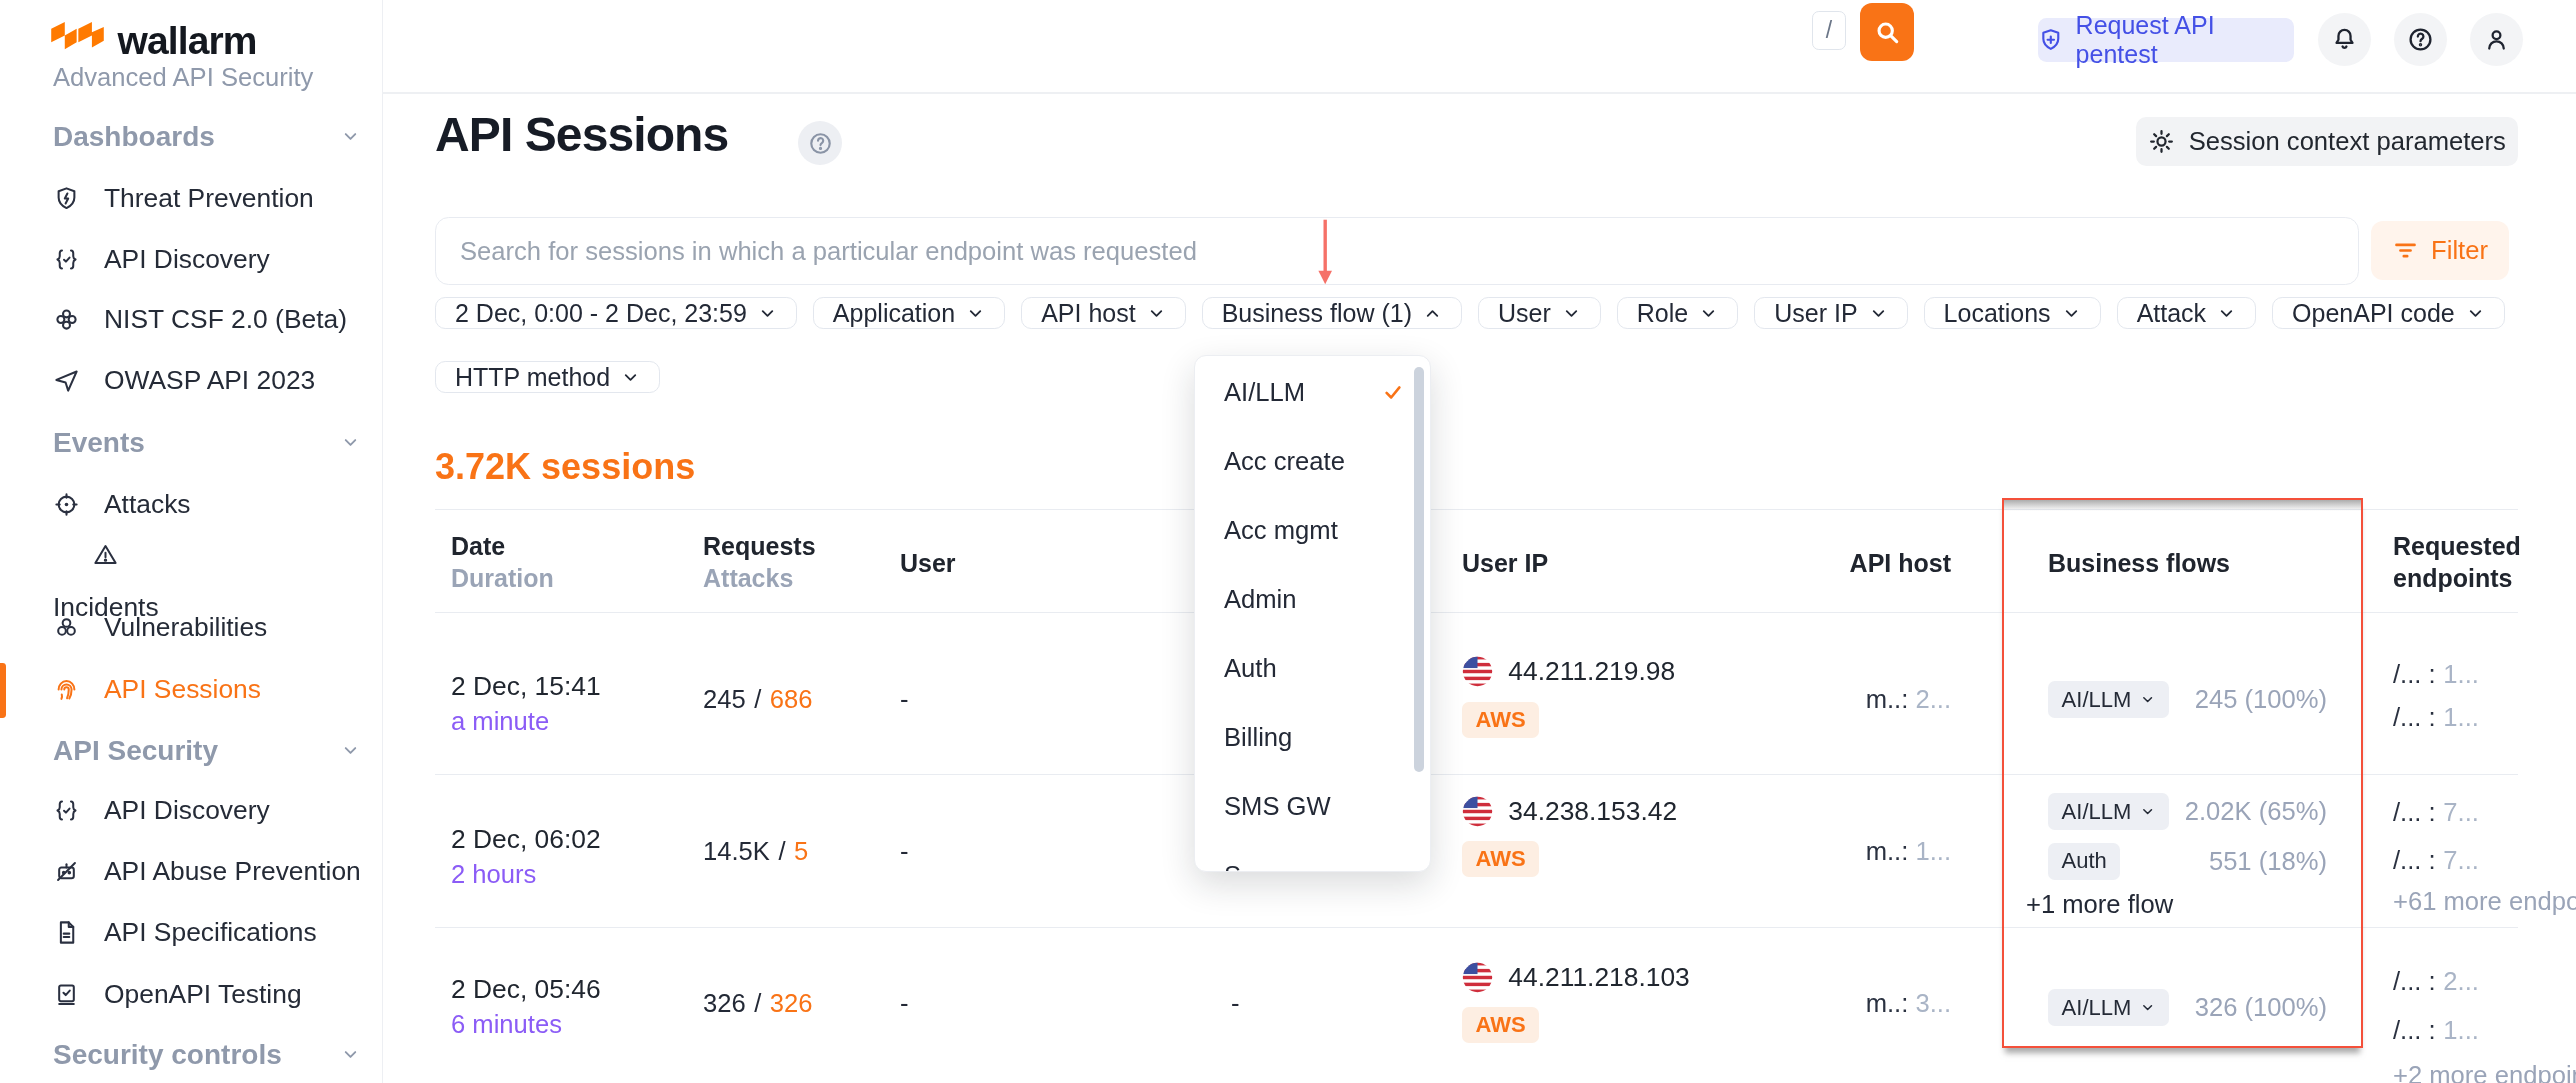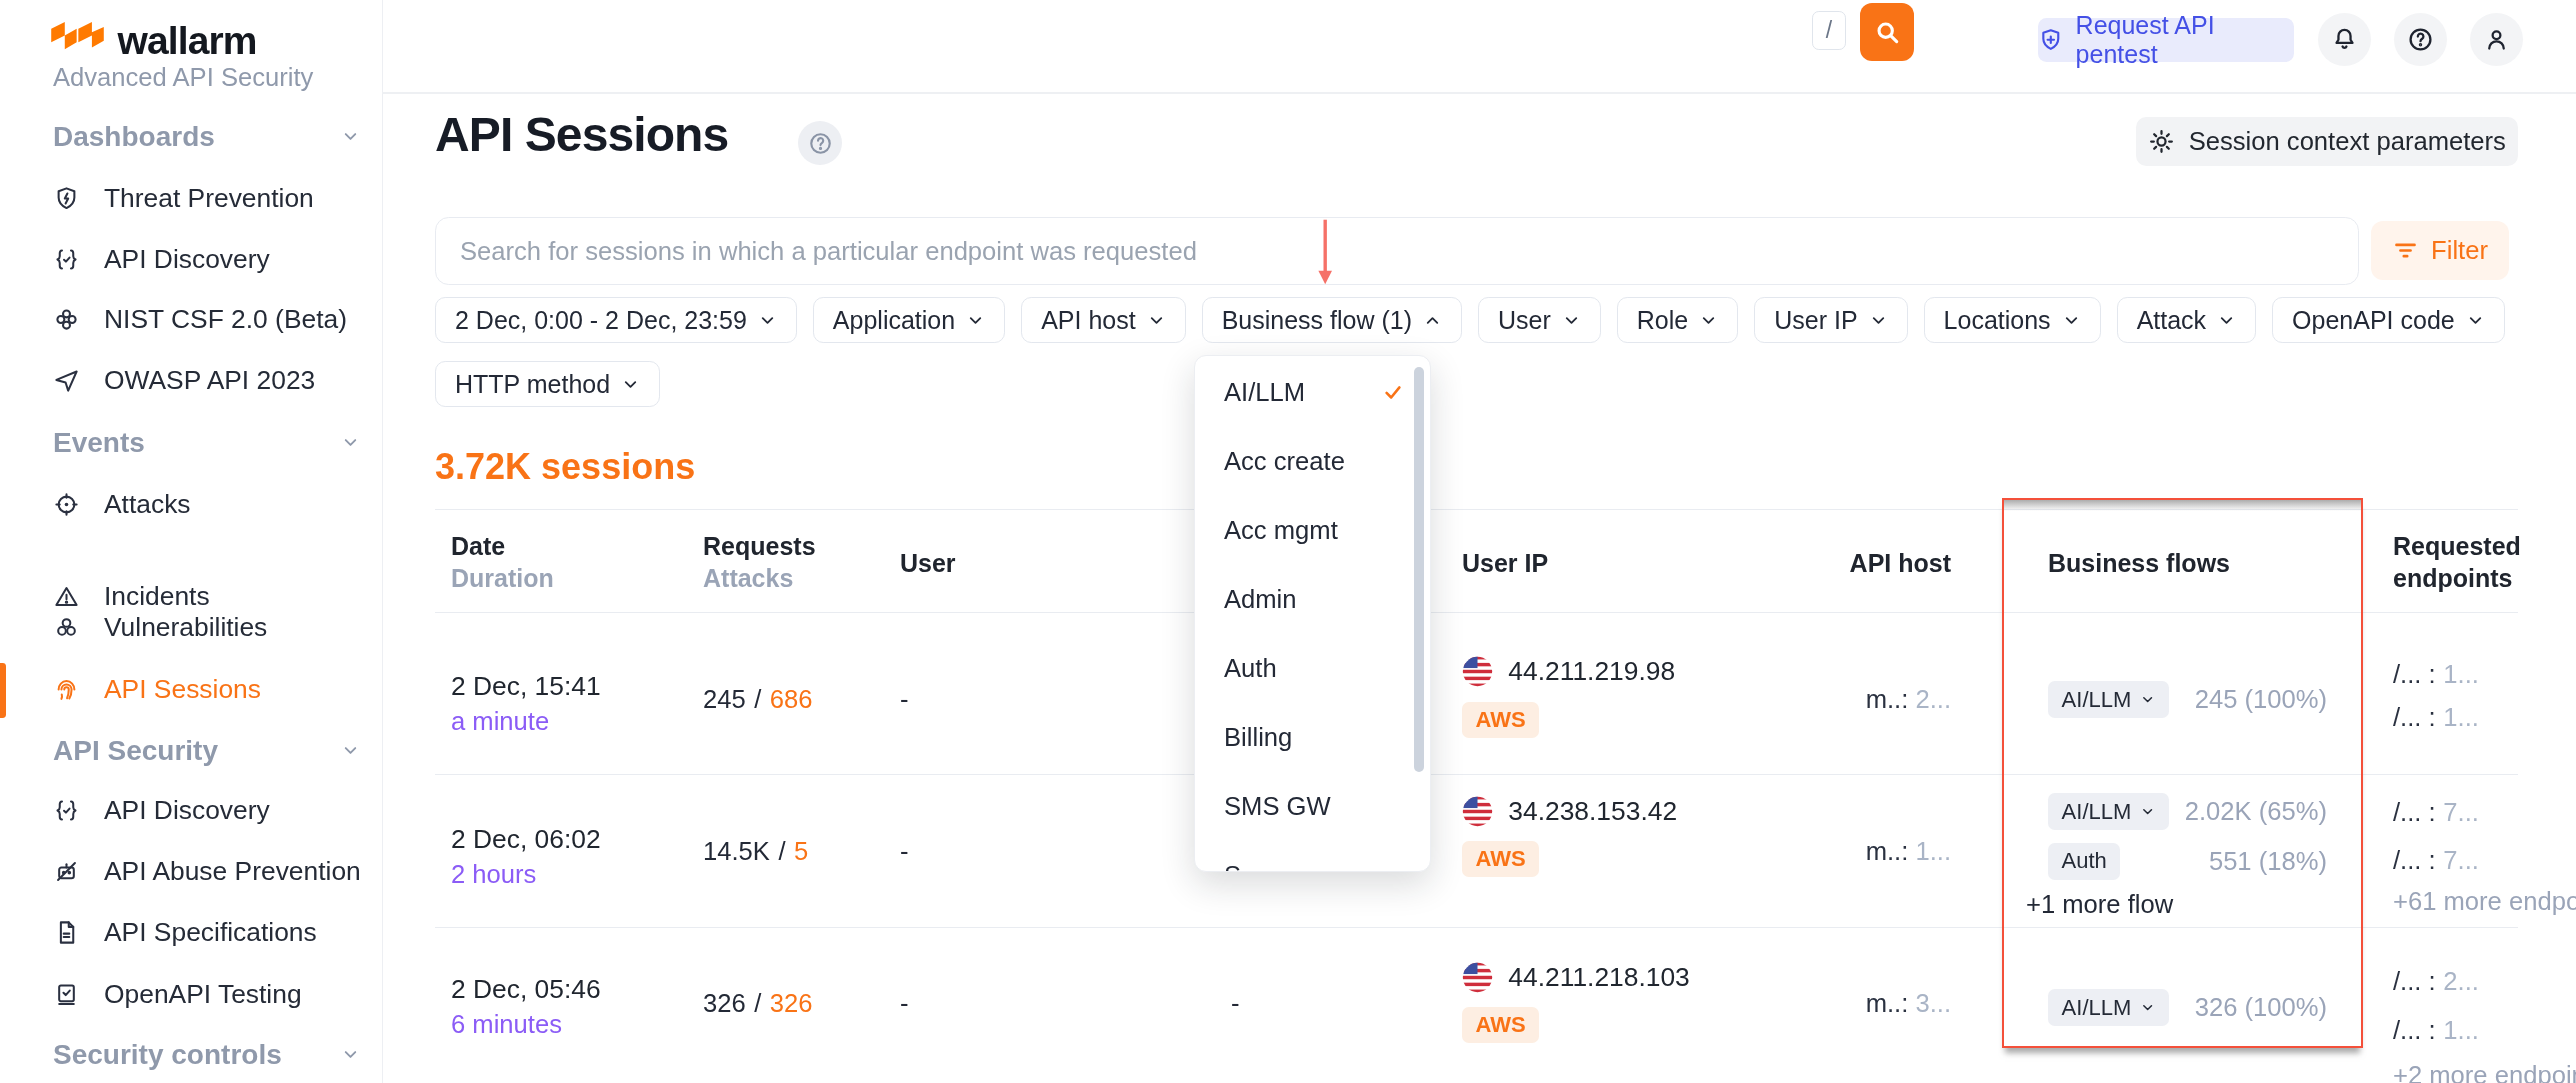--- a/index.html
+++ b/index.html
@@ -35,21 +35,21 @@
     padding:0 187px 0 24px;font-size:25.6px;color:#232936;box-sizing:border-box;font-family:inherit;}
   .search-input::placeholder{color:#9aa3b0;}
   .kbd-slash{position:absolute;left:1812px;top:11px;width:34px;height:39px;border:1.7px solid #e0e5ec;border-radius:6.8px;
     box-sizing:border-box;display:flex;align-items:center;justify-content:center;font-size:23px;color:#6b7688;}
   .search-btn{position:absolute;left:1860px;top:3.4px;width:54px;height:58px;background:#f97316;border-radius:12px;
     display:flex;align-items:center;justify-content:center;cursor:pointer;}
   .filter-btn{position:absolute;left:2371px;top:221px;width:138px;height:59px;background:#fff4ec;border-radius:12px;
     display:flex;align-items:center;justify-content:center;gap:12px;font-size:25.6px;color:#f97316;cursor:pointer;}
   
   .chip-row{position:absolute;left:435px;display:flex;gap:16px;}
-  .chip{height:46px;border:1.7px solid #e3e7ee;border-radius:10.2px;box-sizing:border-box;background:#fff;
+  .chip{height:32px;border:1.7px solid #e3e7ee;border-radius:10.2px;box-sizing:border-box;background:#fff;
     display:inline-flex;align-items:center;gap:11px;padding:0 19px;font-size:25px;color:#232936;white-space:nowrap;cursor:pointer;}
   .chev{width:19px;height:19px;}
   .chev.up{transform:rotate(180deg);}
   
   .dropdown{position:absolute;left:1194px;top:355px;width:235px;height:515px;background:#fff;border:0.9px solid #eceef2;
     border-radius:12px;box-shadow:0 12px 34px rgba(25,30,40,.16);overflow:hidden;z-index:40;}
   .dd-item{height:69px;display:flex;align-items:center;justify-content:space-between;padding:0 25.6px 0 29px;
     font-size:25.6px;color:#232936;cursor:pointer;}
   .dd-scroll{position:absolute;right:6px;top:11px;width:10.2px;height:405px;background:#ccd3dd;border-radius:5.1px;}
   
@@ -168,21 +168,21 @@
     <div class="side-item" style="top:479px;">
       <span>
           <svg width="27" height="27" viewBox="0 0 24 24" fill="none" stroke="#2a3040" stroke-width="1.8" stroke-linecap="round">
             <circle cx="12" cy="12" r="7"></circle>
             <path d="M12 3v3M12 18v3M3 12h3M18 12h3"></path>
             <circle cx="12" cy="12" r="1.6" fill="#2a3040" stroke="none"></circle>
           </svg>
         </span>
       <span class="lbl">Attacks</span>
     </div>
-    <div class="side-item" style="top:571px;">
+    <div class="side-item" style="top:541px;flex-direction:column;">
       <span>
           <svg width="27" height="27" viewBox="0 0 24 24" fill="none" stroke="#2a3040" stroke-width="1.8" stroke-linecap="round" stroke-linejoin="round">
             <path d="M12 4.5L21 19.5H3z"></path>
             <path d="M12 10.5v4"></path>
             <circle cx="12" cy="17" r=".6" fill="#2a3040"></circle>
           </svg>
         </span>
       <span class="lbl">Incidents</span>
     </div>
     <div class="side-item" style="top:602px;">

